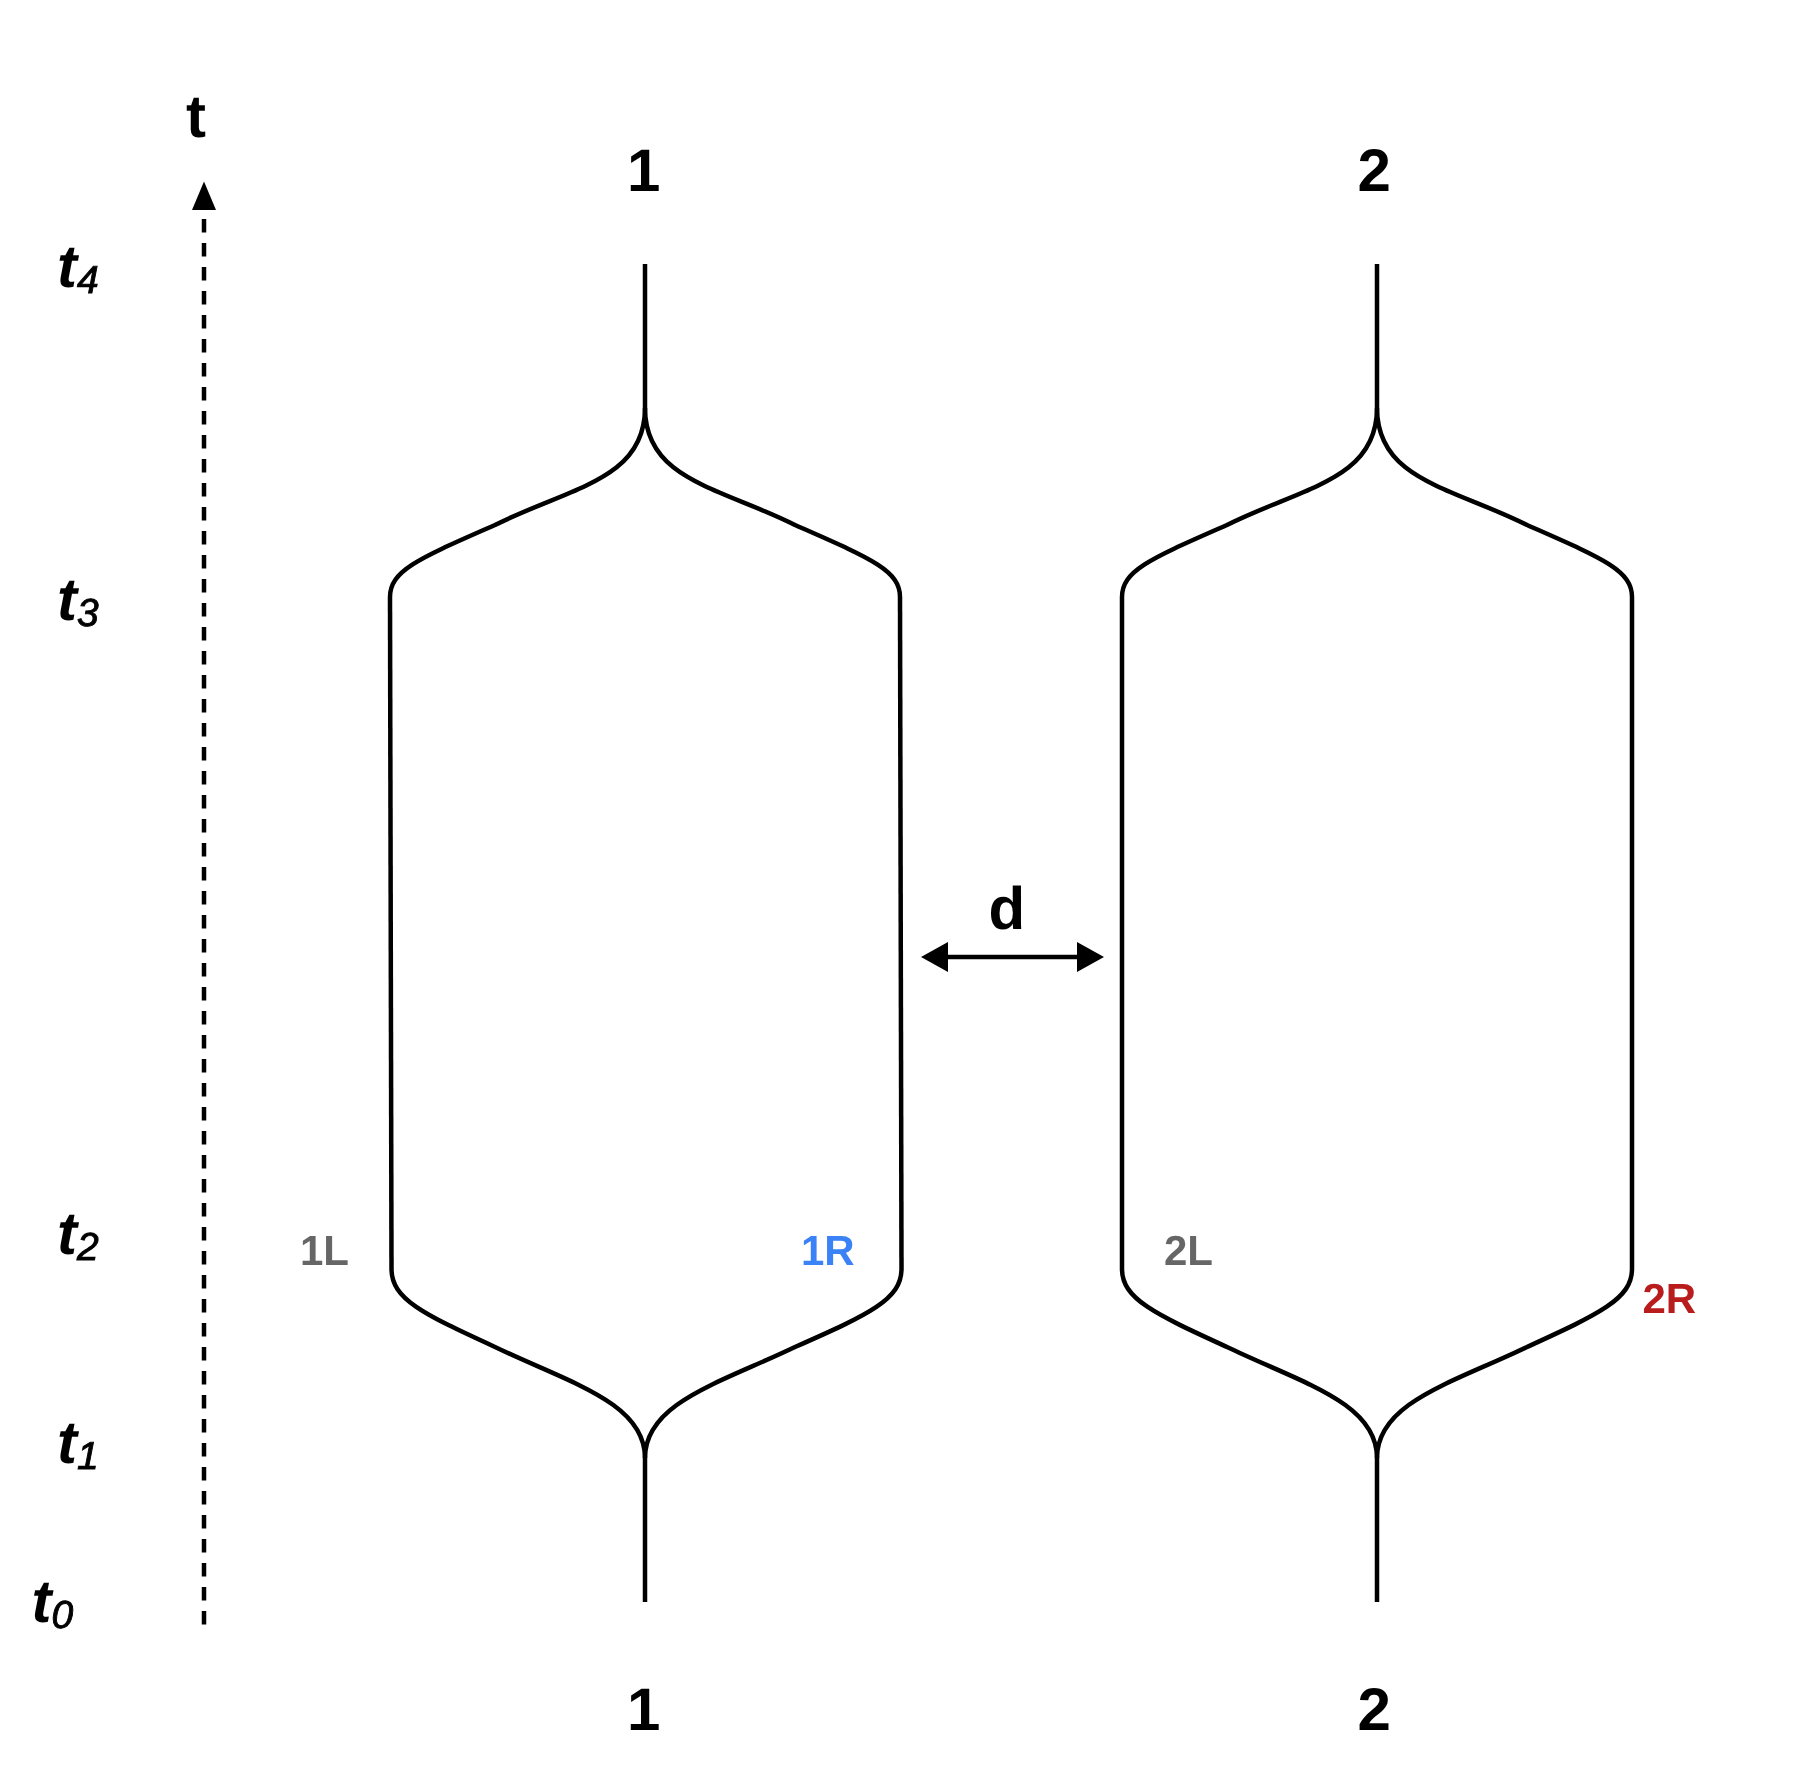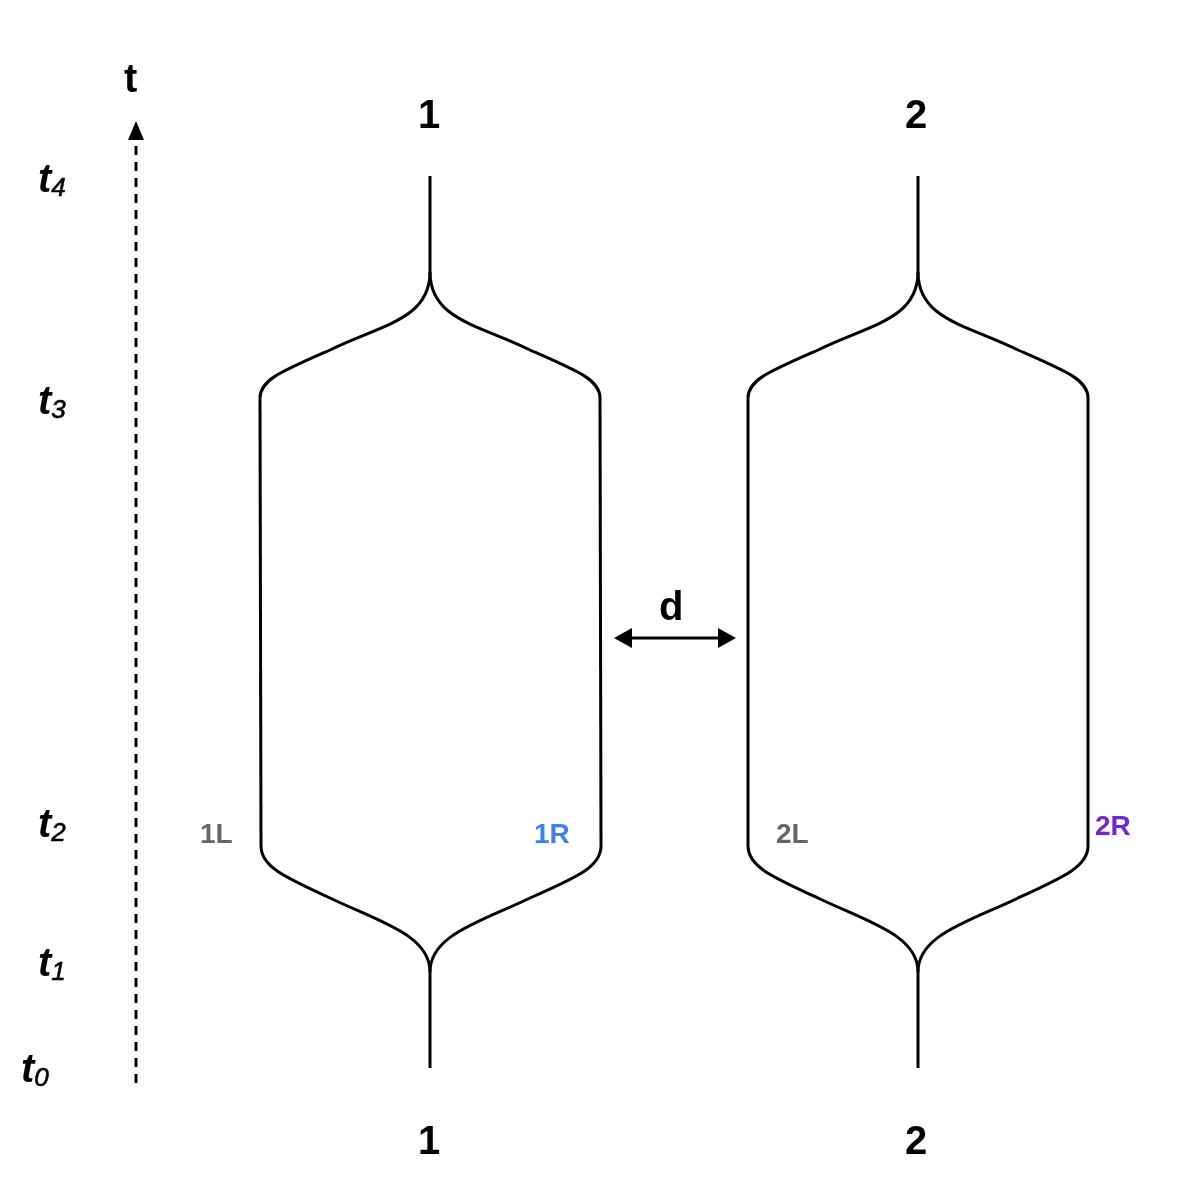--- a/index.html
+++ b/index.html
@@ -65,15 +65,15 @@
 <div class="lbl tl" style="left:21px; top:1048px;"><span>t</span><sub>0</sub></div>
 
 <div class="lbl big" style="left:418px; top:94px;">1</div>
 <div class="lbl big" style="left:418px; top:1120px;">1</div>
 <div class="lbl big" style="left:905px; top:94px;">2</div>
 <div class="lbl big" style="left:905px; top:1120px;">2</div>
 
 <div class="branch" style="left:200px; top:820px; color:#666666;">1L</div>
 <div class="branch" style="left:534px; top:820px; color:#3b82f6;">1R</div>
 <div class="branch" style="left:756px; top:820px; color:#666666;margin-left:20px;">2L</div>
-<div class="branch" style="left:1095px; top:812px; color:#6d28d9;">2R</div>
+<div class="branch" style="left:1095px; top:852px; color:#b91c1c;">2R</div>
 
 <div class="lbl big" style="left:659px; top:586px;">d</div>
 
 </body></html>

